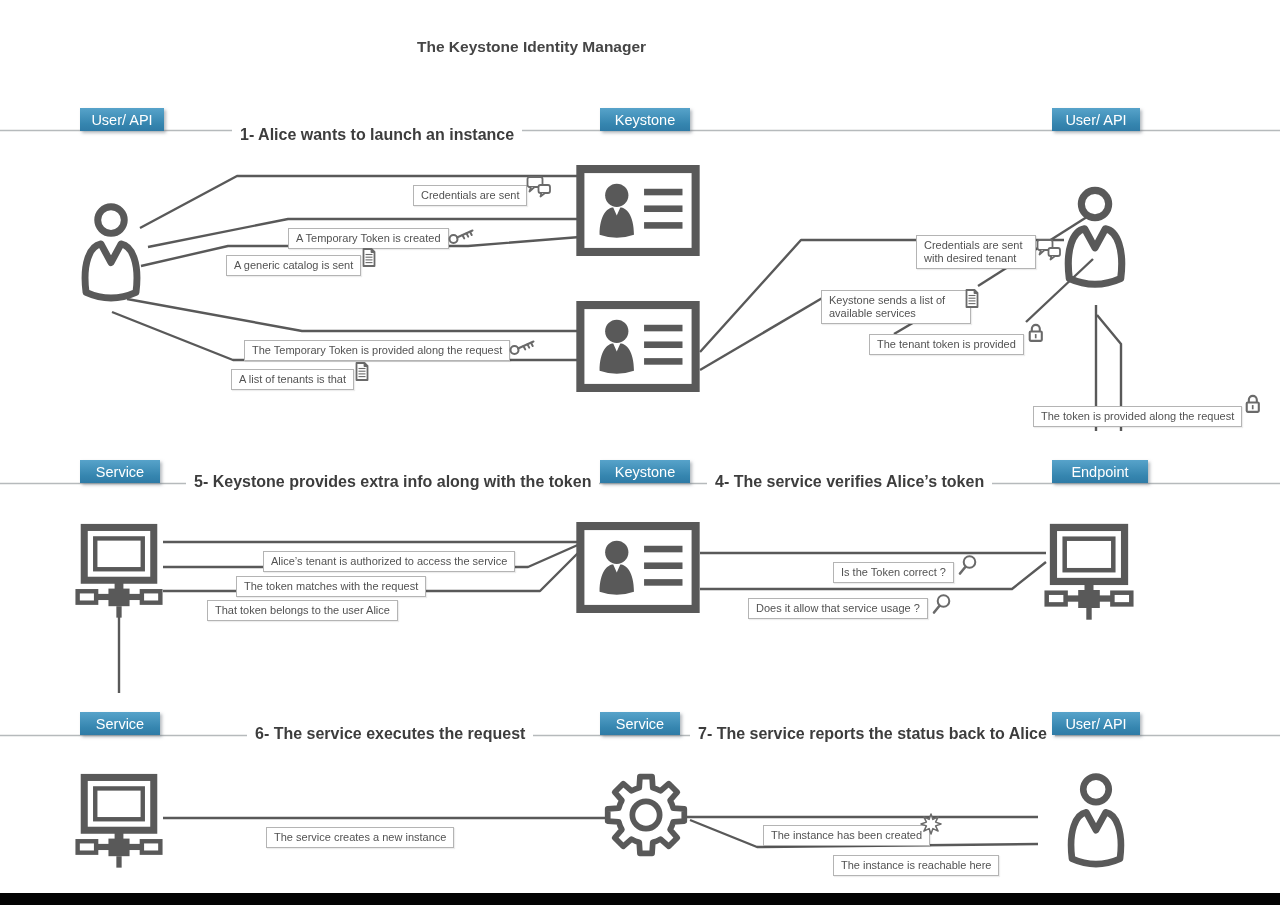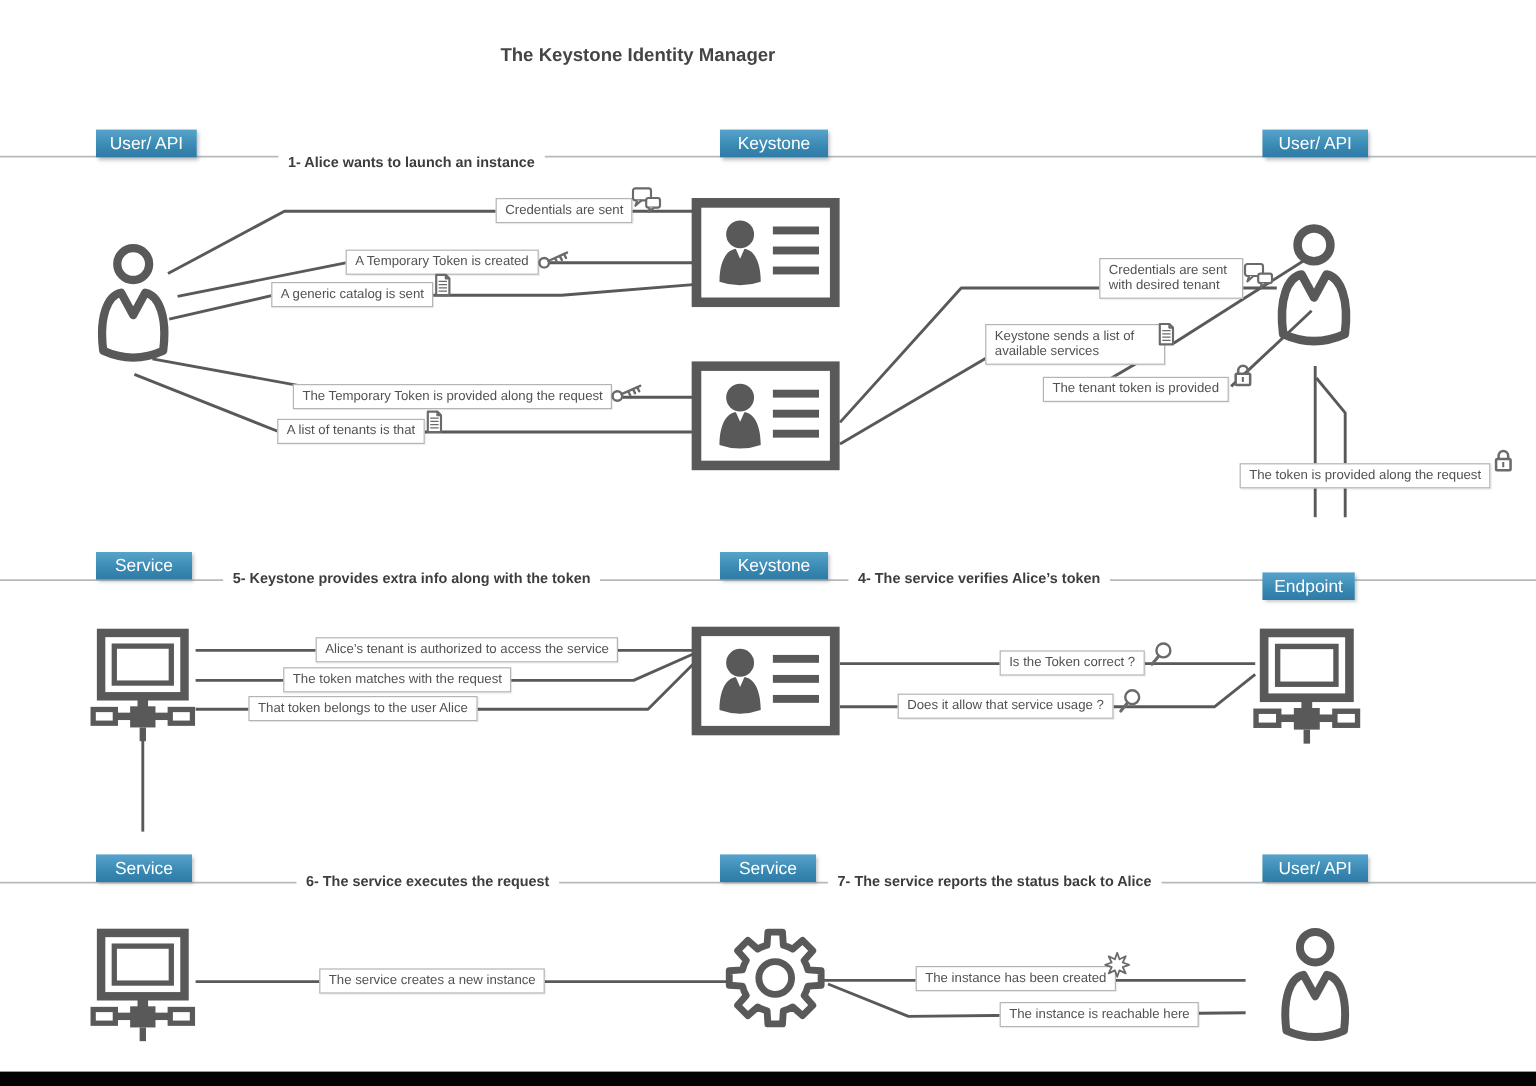--- a/index.html
+++ b/index.html
@@ -3,25 +3,25 @@
 <meta charset="utf-8">
 <style>
   html,body{margin:0;padding:0;background:#fff;}
   .canvas{position:relative;width:1280px;height:905px;background:#fff;overflow:hidden;
           font-family:"Liberation Sans",sans-serif;text-decoration:underline;}
   .lines{position:absolute;left:0;top:0;z-index:1;}
   .icon-abs{position:absolute;z-index:2;}
   .hdr{position:absolute;z-index:4;height:23px;display:flex;align-items:center;justify-content:center;
        color:#fff;font-size:14.5px;background:linear-gradient(180deg,#57a3ca 0%,#3585af 70%,#2f7ba6 100%);
        box-shadow:2px 2px 3px rgba(110,120,130,.5);}
-  .step{position:absolute;z-index:3;font-weight:bold;font-size:12px;color:#3d3d3d;background:#fff;
+  .step{position:absolute;z-index:3;font-weight:bold;font-size:16px;color:#3d3d3d;background:#fff;
         padding:0 8px;height:22px;line-height:22px;white-space:nowrap;}
   .title{position:absolute;z-index:3;font-weight:bold;font-size:15.5px;color:#454545;white-space:nowrap;}
   .co{position:absolute;z-index:3;background:#fff;border:1px solid #b4b4b4;color:#525252;font-size:11px;
-      line-height:13px;padding:3px 7px;white-space:nowrap;box-shadow:1px 1px 1px rgba(0,0,0,.07);}
+      line-height:13px;padding:3px 7px;white-space:nowrap;box-shadow:1px 1px 1px rgba(0,0,0,.07);margin-top:20px;}
   .co.wrap{white-space:normal;}
   .co>svg{position:absolute;z-index:5;}
   .bottombar{position:absolute;left:0;top:893px;width:1280px;height:12px;background:#030303;z-index:6;}
 </style>
 </head>
 <body>
 
 <div class="canvas">
 
   <svg width="0" height="0" style="position:absolute">
@@ -156,21 +156,21 @@
       <use href="#sym-gear"></use>
     </svg>
 
   <div class="title" style="left:417px;top:38px">The Keystone Identity Manager</div>
 
   <div class="hdr" style="left:80px;top:108px;width:84px">User/ API</div>
   <div class="hdr" style="left:600px;top:108px;width:90px">Keystone</div>
   <div class="hdr" style="left:1052px;top:108px;width:88px">User/ API</div>
   <div class="hdr" style="left:80px;top:460px;width:80px">Service</div>
   <div class="hdr" style="left:600px;top:460px;width:90px">Keystone</div>
-  <div class="hdr" style="left:1052px;top:477px;width:77px">Endpoint</div>
+  <div class="hdr" style="left:1052px;top:460px;width:96px">Endpoint</div>
   <div class="hdr" style="left:80px;top:712px;width:80px">Service</div>
   <div class="hdr" style="left:600px;top:712px;width:80px">Service</div>
   <div class="hdr" style="left:1052px;top:712px;width:88px">User/ API</div>
 
   <div class="step" style="left:232px;top:124px">1- Alice wants to launch an instance</div>
   <div class="step" style="left:186px;top:471px">5- Keystone provides extra info along with the token</div>
   <div class="step" style="left:707px;top:471px">4- The service verifies Alice’s token</div>
   <div class="step" style="left:247px;top:723px">6- The service executes the request</div>
   <div class="step" style="left:690px;top:723px">7- The service reports the status back to Alice</div>
 

